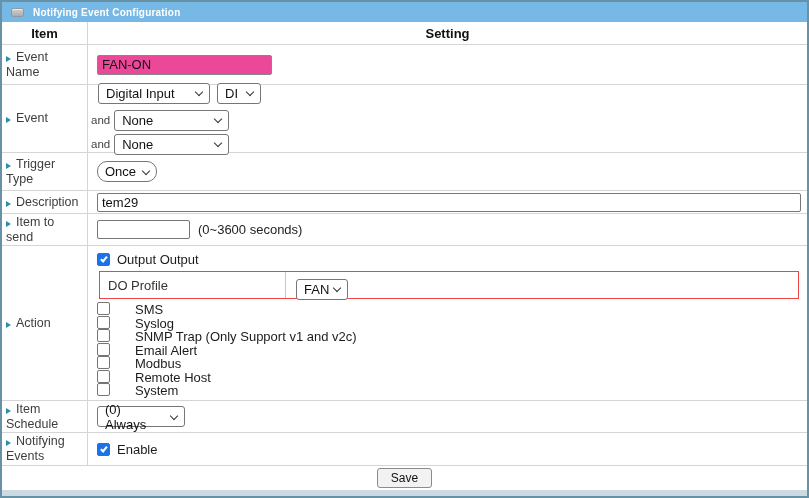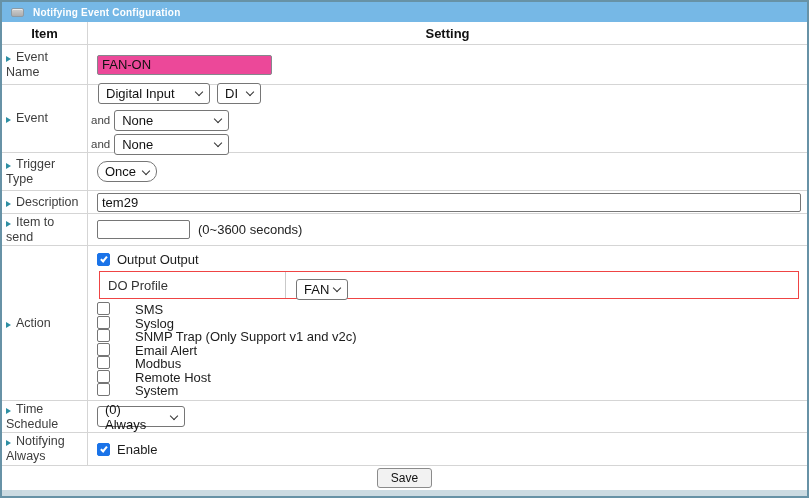--- a/index.html
+++ b/index.html
@@ -262,33 +262,33 @@
         <div class="opt-line">
           <span class="checkbox"></span>
           <span class="cb-label">System</span>
         </div>
 
       </div>
     </div>
 
     <div class="row r-time">
       <div class="label-cell">
-        <span class="lbl-wrap"><i class="bullet"></i><span>Time Schedule</span></span>
+        <span class="lbl-wrap"><i class="bullet"></i><span>Item Schedule</span></span>
       </div>
       <div class="setting-cell">
         <span class="select w-always">
           <span>(0) Always</span>
           <i class="chev"></i>
         </span>
       </div>
     </div>
 
     <div class="row r-notify">
       <div class="label-cell">
-        <span class="lbl-wrap"><i class="bullet"></i><span>Notifying Always</span></span>
+        <span class="lbl-wrap"><i class="bullet"></i><span>Notifying Events</span></span>
       </div>
       <div class="setting-cell">
         <span class="checkbox checked">
           <i class="checkmark"></i>
         </span>
         <span class="cb-label">Enable</span>
       </div>
     </div>
 
     <div class="row r-save">

